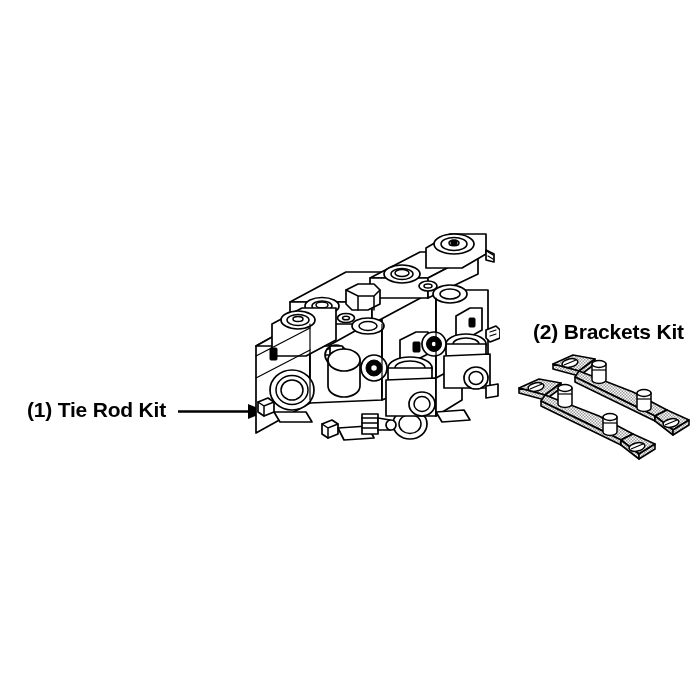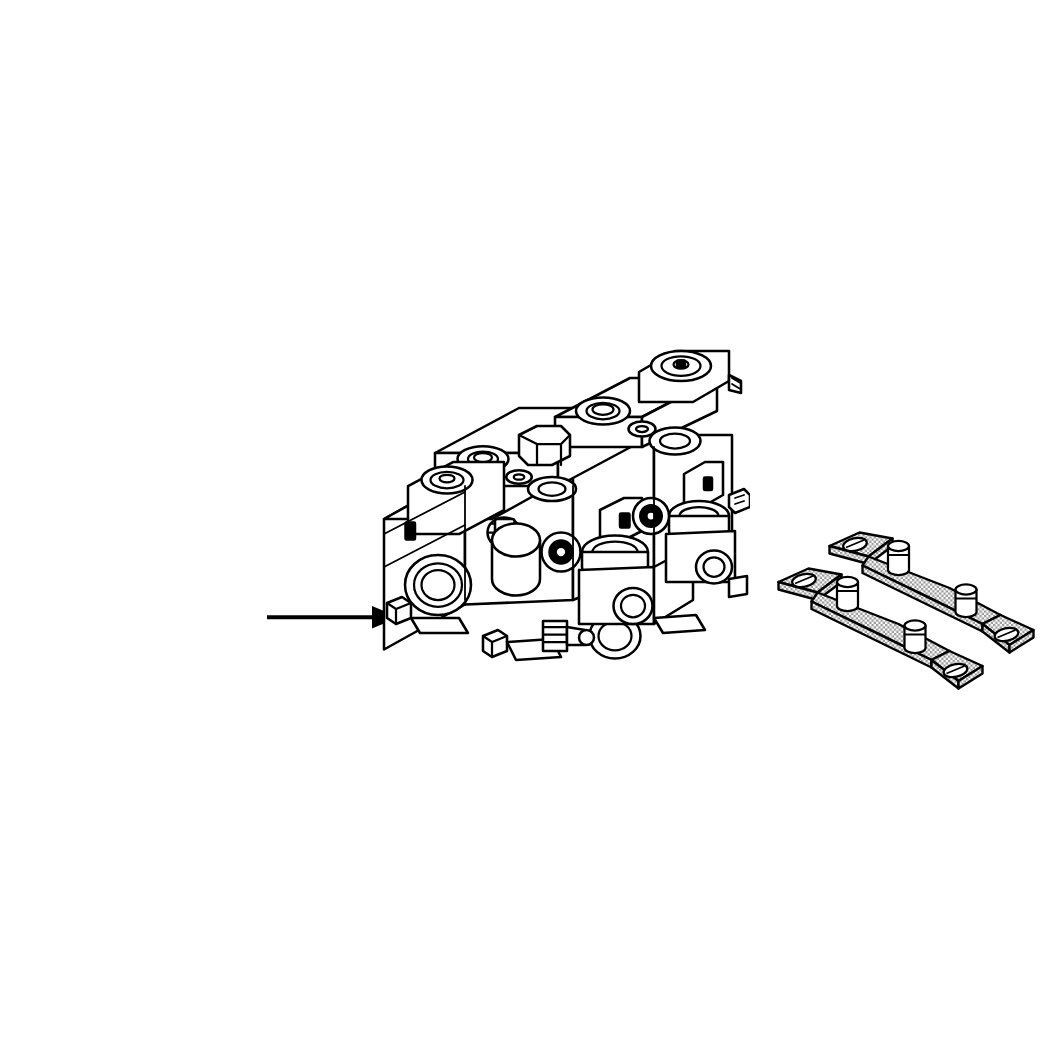--- a/index.html
+++ b/index.html
@@ -51,28 +51,30 @@
     left: 170px;
     top: 398px;
   }
   svg { display: block; }
 </style>
 </head>
 <body>
 
 <div id="diagram-page">
 
+  <div class="callout-label" id="label-tie-rod-kit">(1) Tie Rod Kit</div>
 
   <div id="leader-tie-rod">
     <svg width="100" height="30" viewBox="0 0 100 30">
       <line x1="8" y1="13.5" x2="80" y2="13.5" stroke="#000" stroke-width="2.6"></line>
       <polygon points="78,6 96,13.5 78,21" fill="#000"></polygon>
     </svg>
   </div>
 
+  <div class="callout-label" id="label-brackets-kit">(2) Brackets Kit</div>
 
   <div id="valve-assembly-figure">
     <svg width="250" height="235" viewBox="0 0 250 235">
       <defs>
         <style>
           .ln  { fill:#fff; stroke:#000; stroke-width:1.7; stroke-linejoin:round; stroke-linecap:round; }
           .lnT { fill:none; stroke:#000; stroke-width:1.5; stroke-linecap:round; }
           .lnH { fill:none; stroke:#000; stroke-width:1.2; stroke-linecap:round; }
           .blk { fill:#000; stroke:#000; stroke-width:1; }
           .wf  { fill:#fff; stroke:#000; stroke-width:1.5; }

